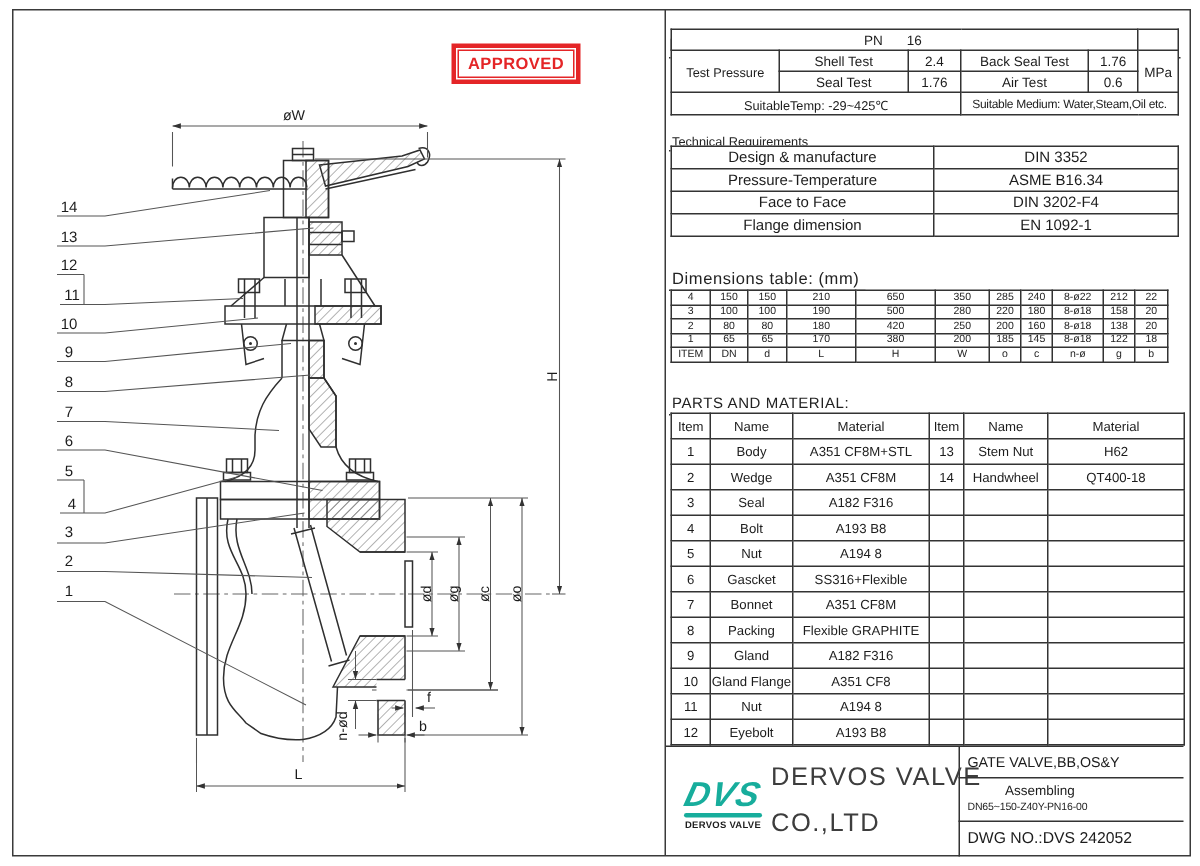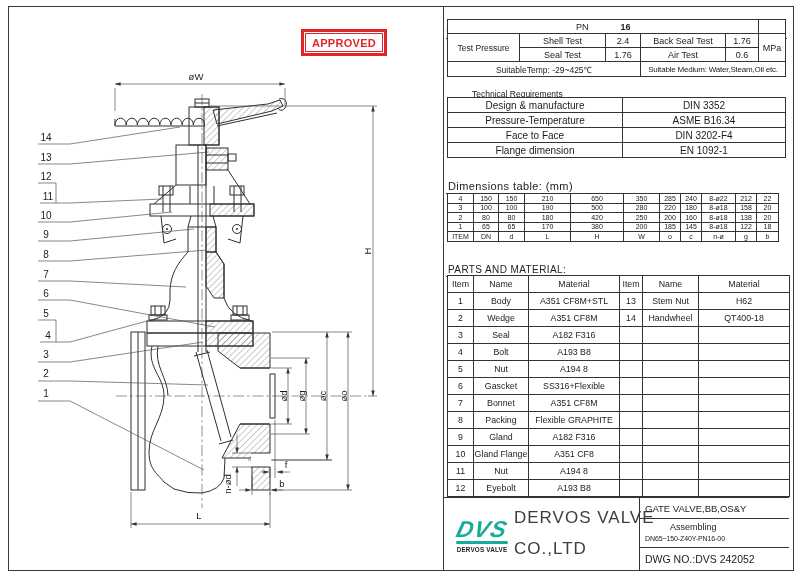--- a/index.html
+++ b/index.html
@@ -5,32 +5,32 @@
   html,body{margin:0;padding:0;background:#fff;}
   #page{position:relative;width:800px;height:577px;background:#fff;overflow:hidden;
         font-family:"Liberation Sans",sans-serif;color:#1c1c1c;}
   #sheet-border{position:absolute;left:8px;top:6px;width:784px;height:563px;border:1px solid #3a3a3a;}
 
   
   #right-panel{position:absolute;left:443px;top:6px;width:345px;height:564px;border-left:1px solid #3a3a3a;}
   .sec-title{position:absolute;left:2px;color:#222;white-space:nowrap;}
   .underl{border-bottom:1px solid #333;display:inline-block;padding:0 4px 1px 2px;}
   #perf-title{top:1px;font-size:11px;letter-spacing:.6px;display:block;width:341px;border-bottom:1px solid #333;padding-bottom:2px;margin-top:17px;}
-  #tech-title{top:83px;font-size:8.5px;margin-left:24px;}
+  #tech-title{top:83px;font-size:8.5px;}
   #dim-title{top:174px;font-size:11px;letter-spacing:.4px;}
   #parts-title{top:258px;font-size:10px;letter-spacing:.4px;}
 
   table{border-collapse:collapse;table-layout:fixed;position:absolute;left:3px;background:#fff;}
   td,th{border:1px solid #333;text-align:center;padding:0;overflow:hidden;white-space:nowrap;font-weight:normal;}
 
   #perf-table{top:13px;width:338px;font-size:9px;}
   #perf-table tr{height:14px;}
   #perf-table .pn-cell{text-align:left;}
   #perf-table .pn-l{margin-left:128px;}
-  #perf-table .pn-v{margin-left:32px;font-weight:bold;}
+  #perf-table .pn-v{margin-left:16px;}
   #perf-table .small{font-size:8.5px;}
   #perf-table .smaller{font-size:8px;letter-spacing:-0.2px;}
 
   #tech-table{top:91px;width:338px;font-size:10px;}
   #tech-table tr{height:15px;}
 
   #dim-table{top:187px;width:331px;font-size:7px;}
   #dim-table tr{height:9.5px;}
 
   #parts-table{top:269px;width:342px;font-size:8.8px;}

